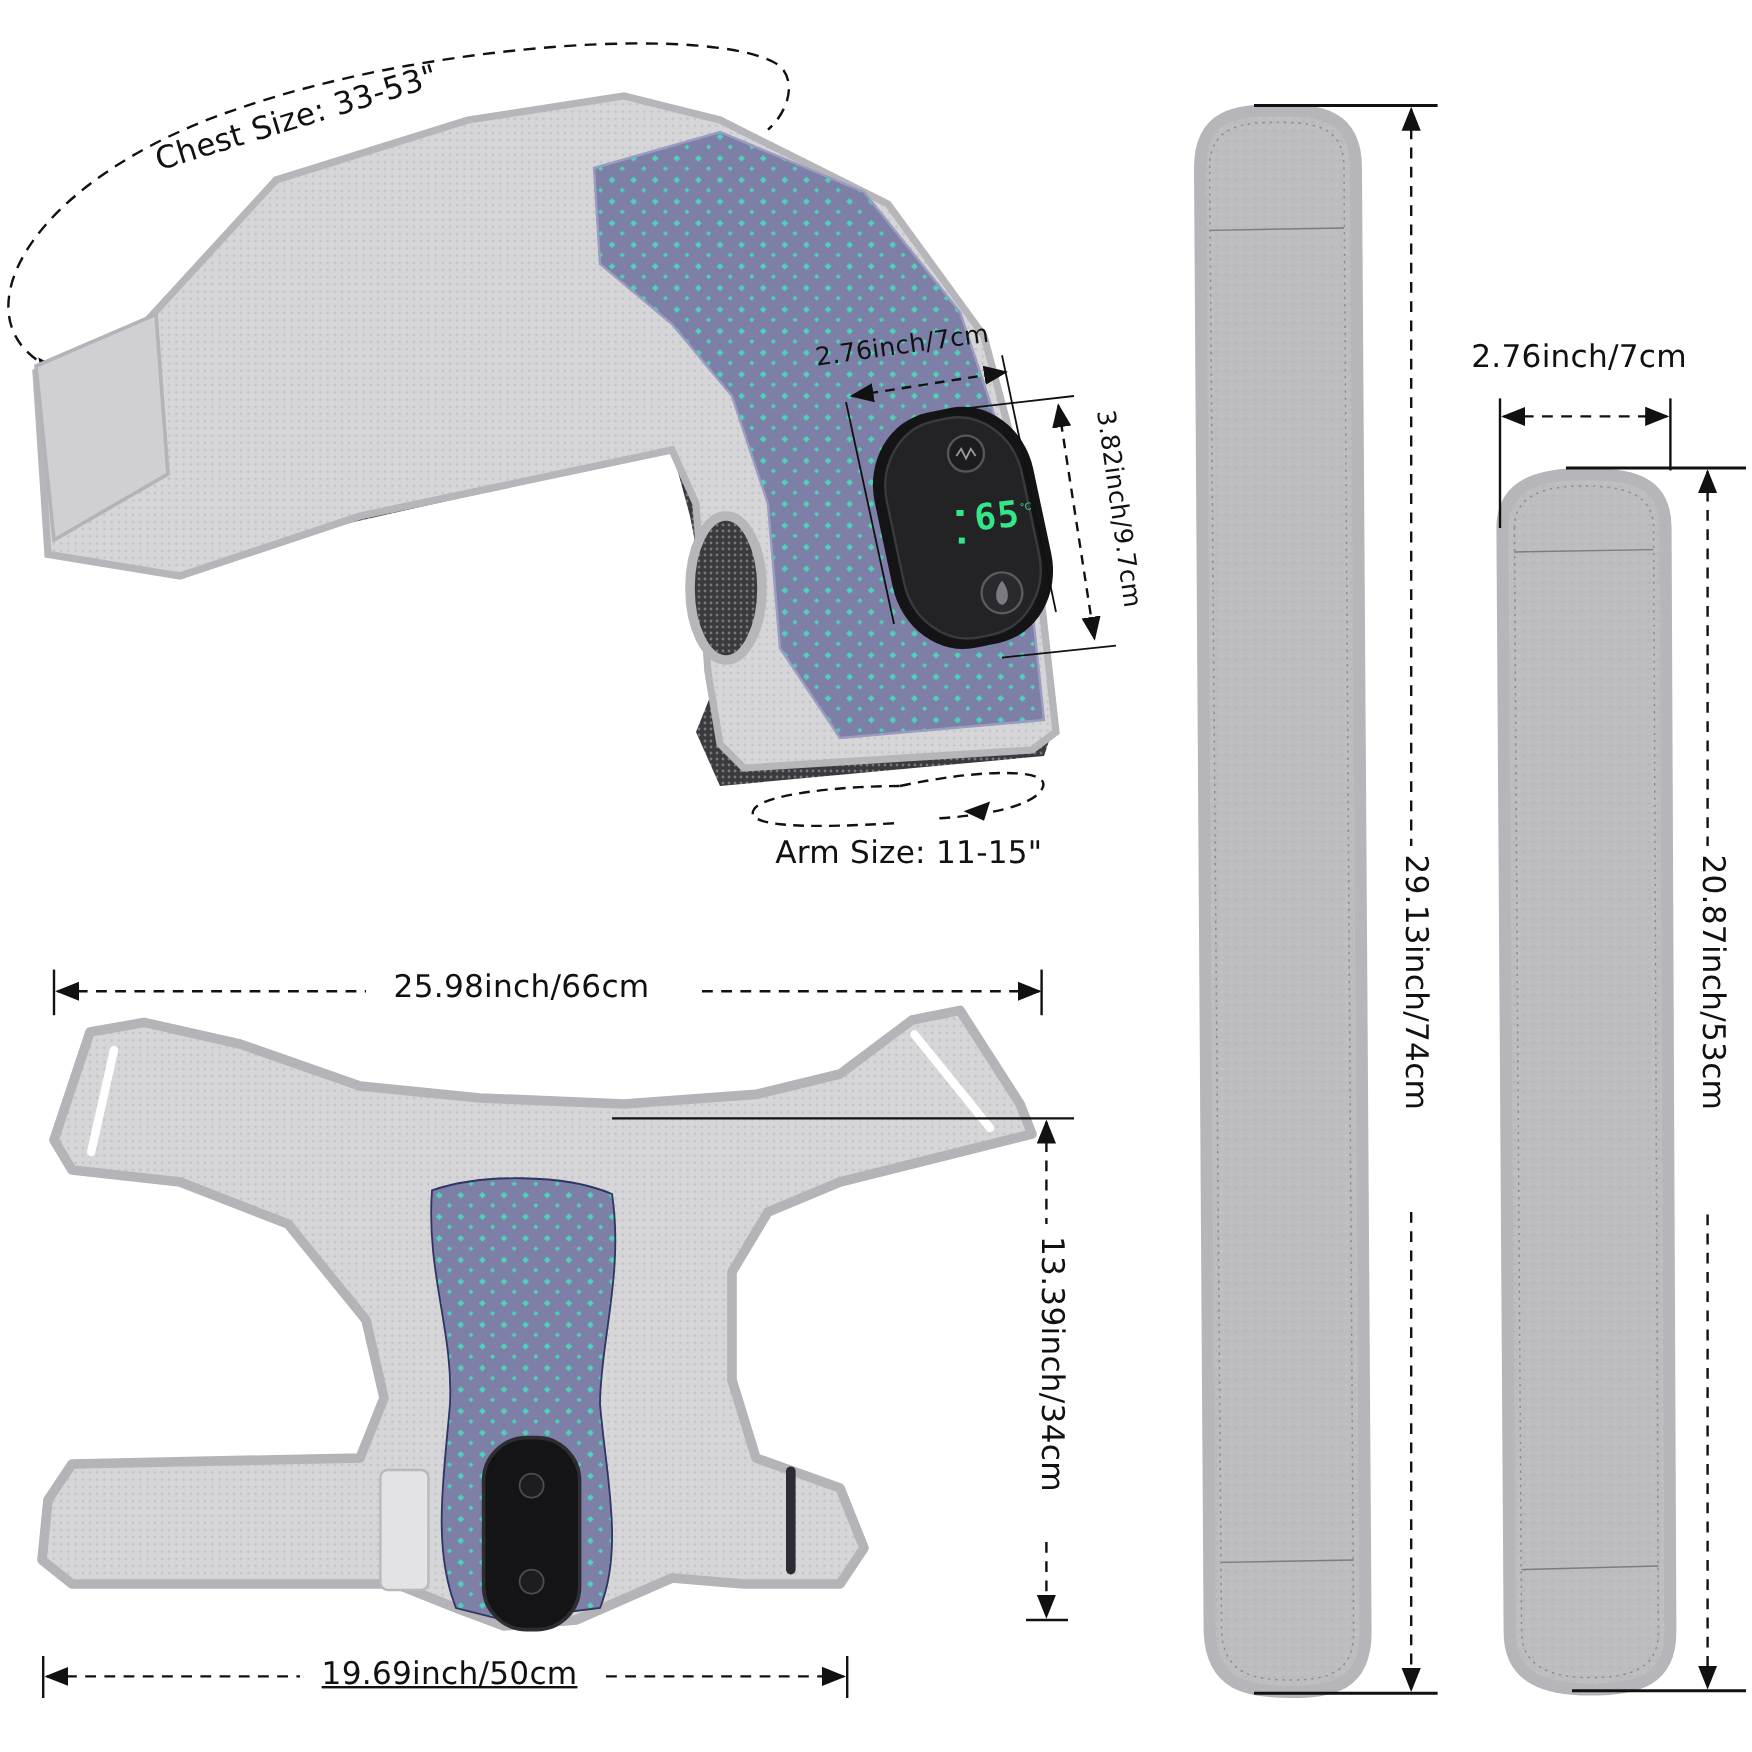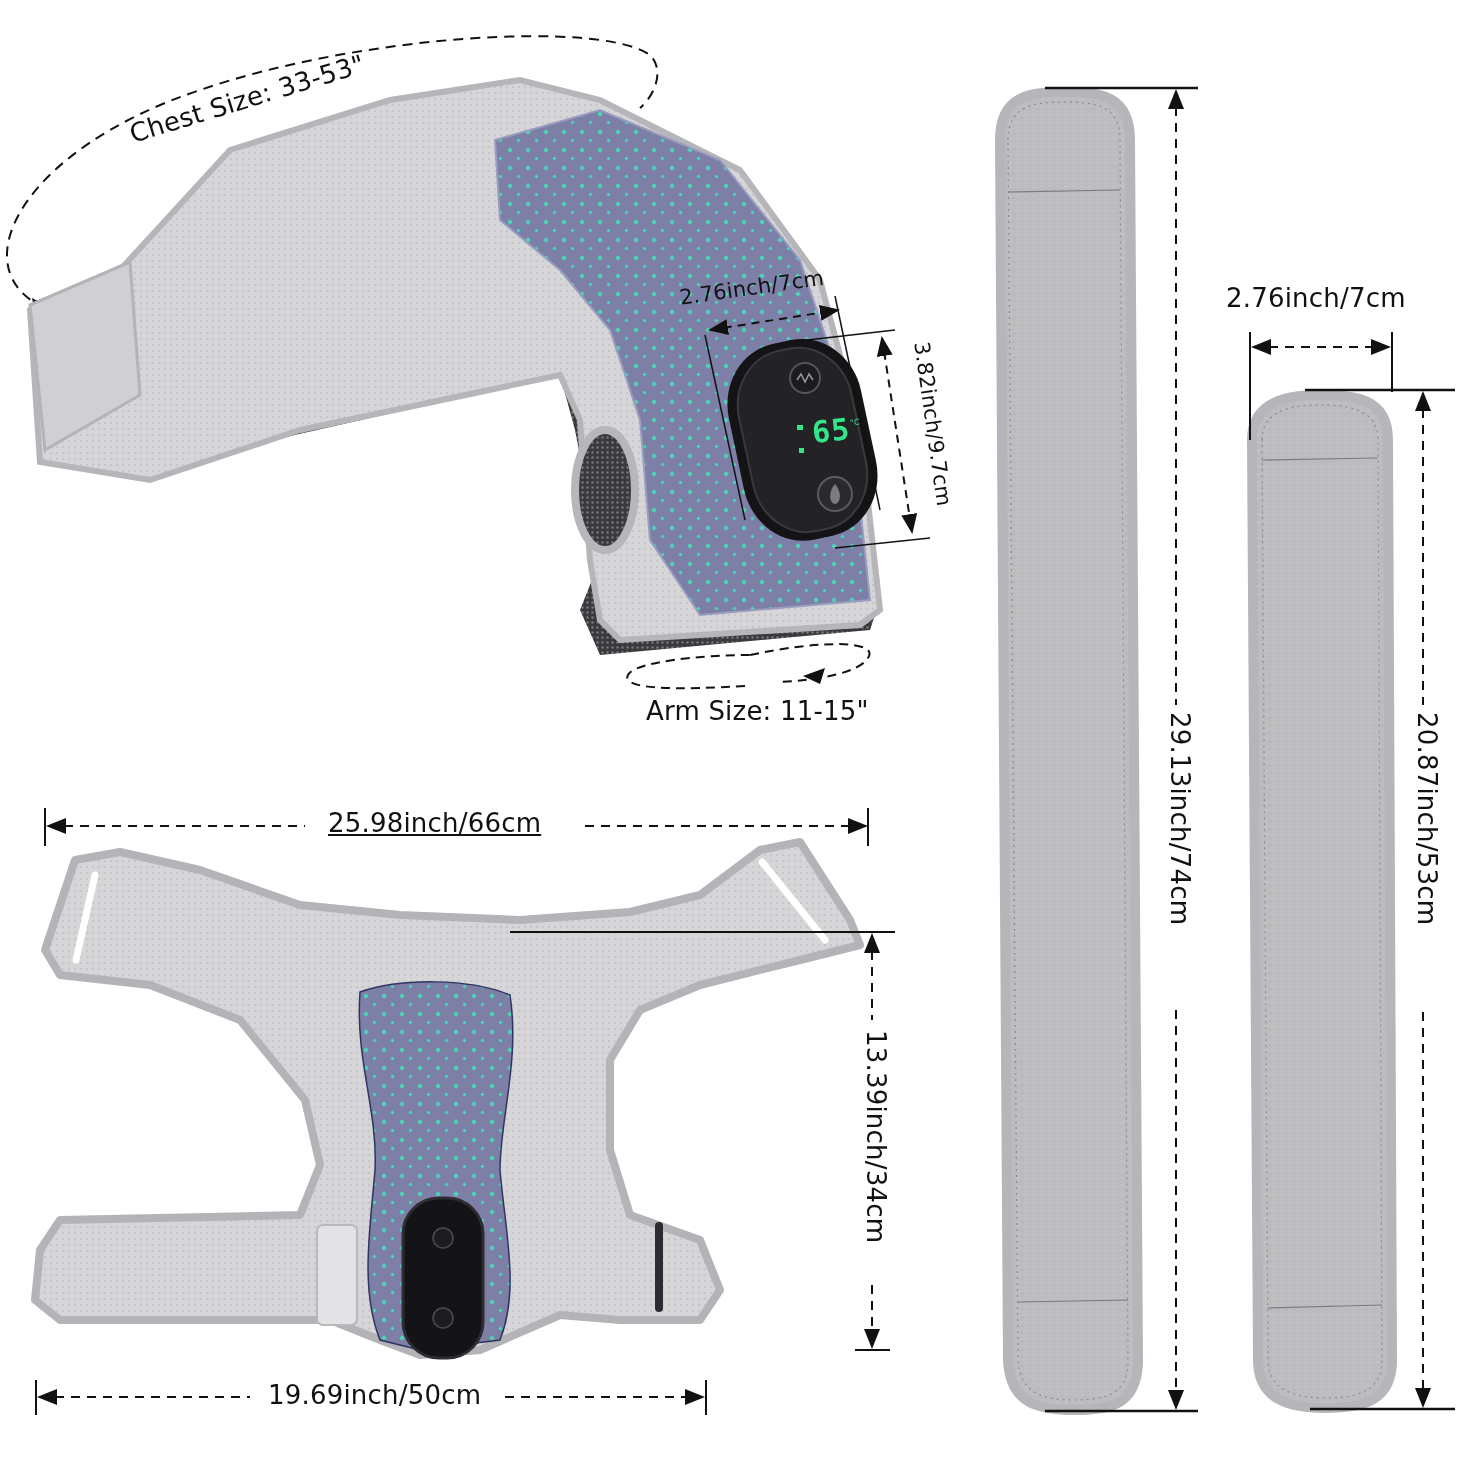--- a/index.html
+++ b/index.html
@@ -143,19 +143,19 @@
 </svg>
 
 <div class="lcd" style="left:812px;top:413px;">65</div>
 <div class="lcd-unit" style="left:850px;top:418px;">°C</div>
 
 <div class="lbl rot-chest" style="left:126px;top:120px;">Chest Size: 33-53"</div>
 <div class="lbl small rot-dev" style="left:678px;top:286px;">2.76inch/7cm</div>
 <div class="lbl small rot-dev2" style="left:933px;top:340px;">3.82inch/9.7cm</div>
 <div class="lbl" style="left:646px;top:696px;">Arm Size: 11-15"</div>
 
-<div class="lbl" style="left:328px;top:808px;text-decoration:underline;">25.98inch/66cm</div>
+<div class="lbl" style="left:328px;top:808px;">25.98inch/66cm</div>
 <div class="lbl rot-90" style="left:891px;top:1030px;">13.39inch/34cm</div>
-<div class="lbl" style="left:268px;top:1380px;">19.69inch/50cm</div>
+<div class="lbl" style="left:268px;top:1380px;text-decoration:underline;">19.69inch/50cm</div>
 
 <div class="lbl rot-90" style="left:1195px;top:712px;">29.13inch/74cm</div>
 <div class="lbl" style="left:1226px;top:283px;">2.76inch/7cm</div>
 <div class="lbl rot-90" style="left:1442px;top:712px;">20.87inch/53cm</div>
 
 </body></html>

